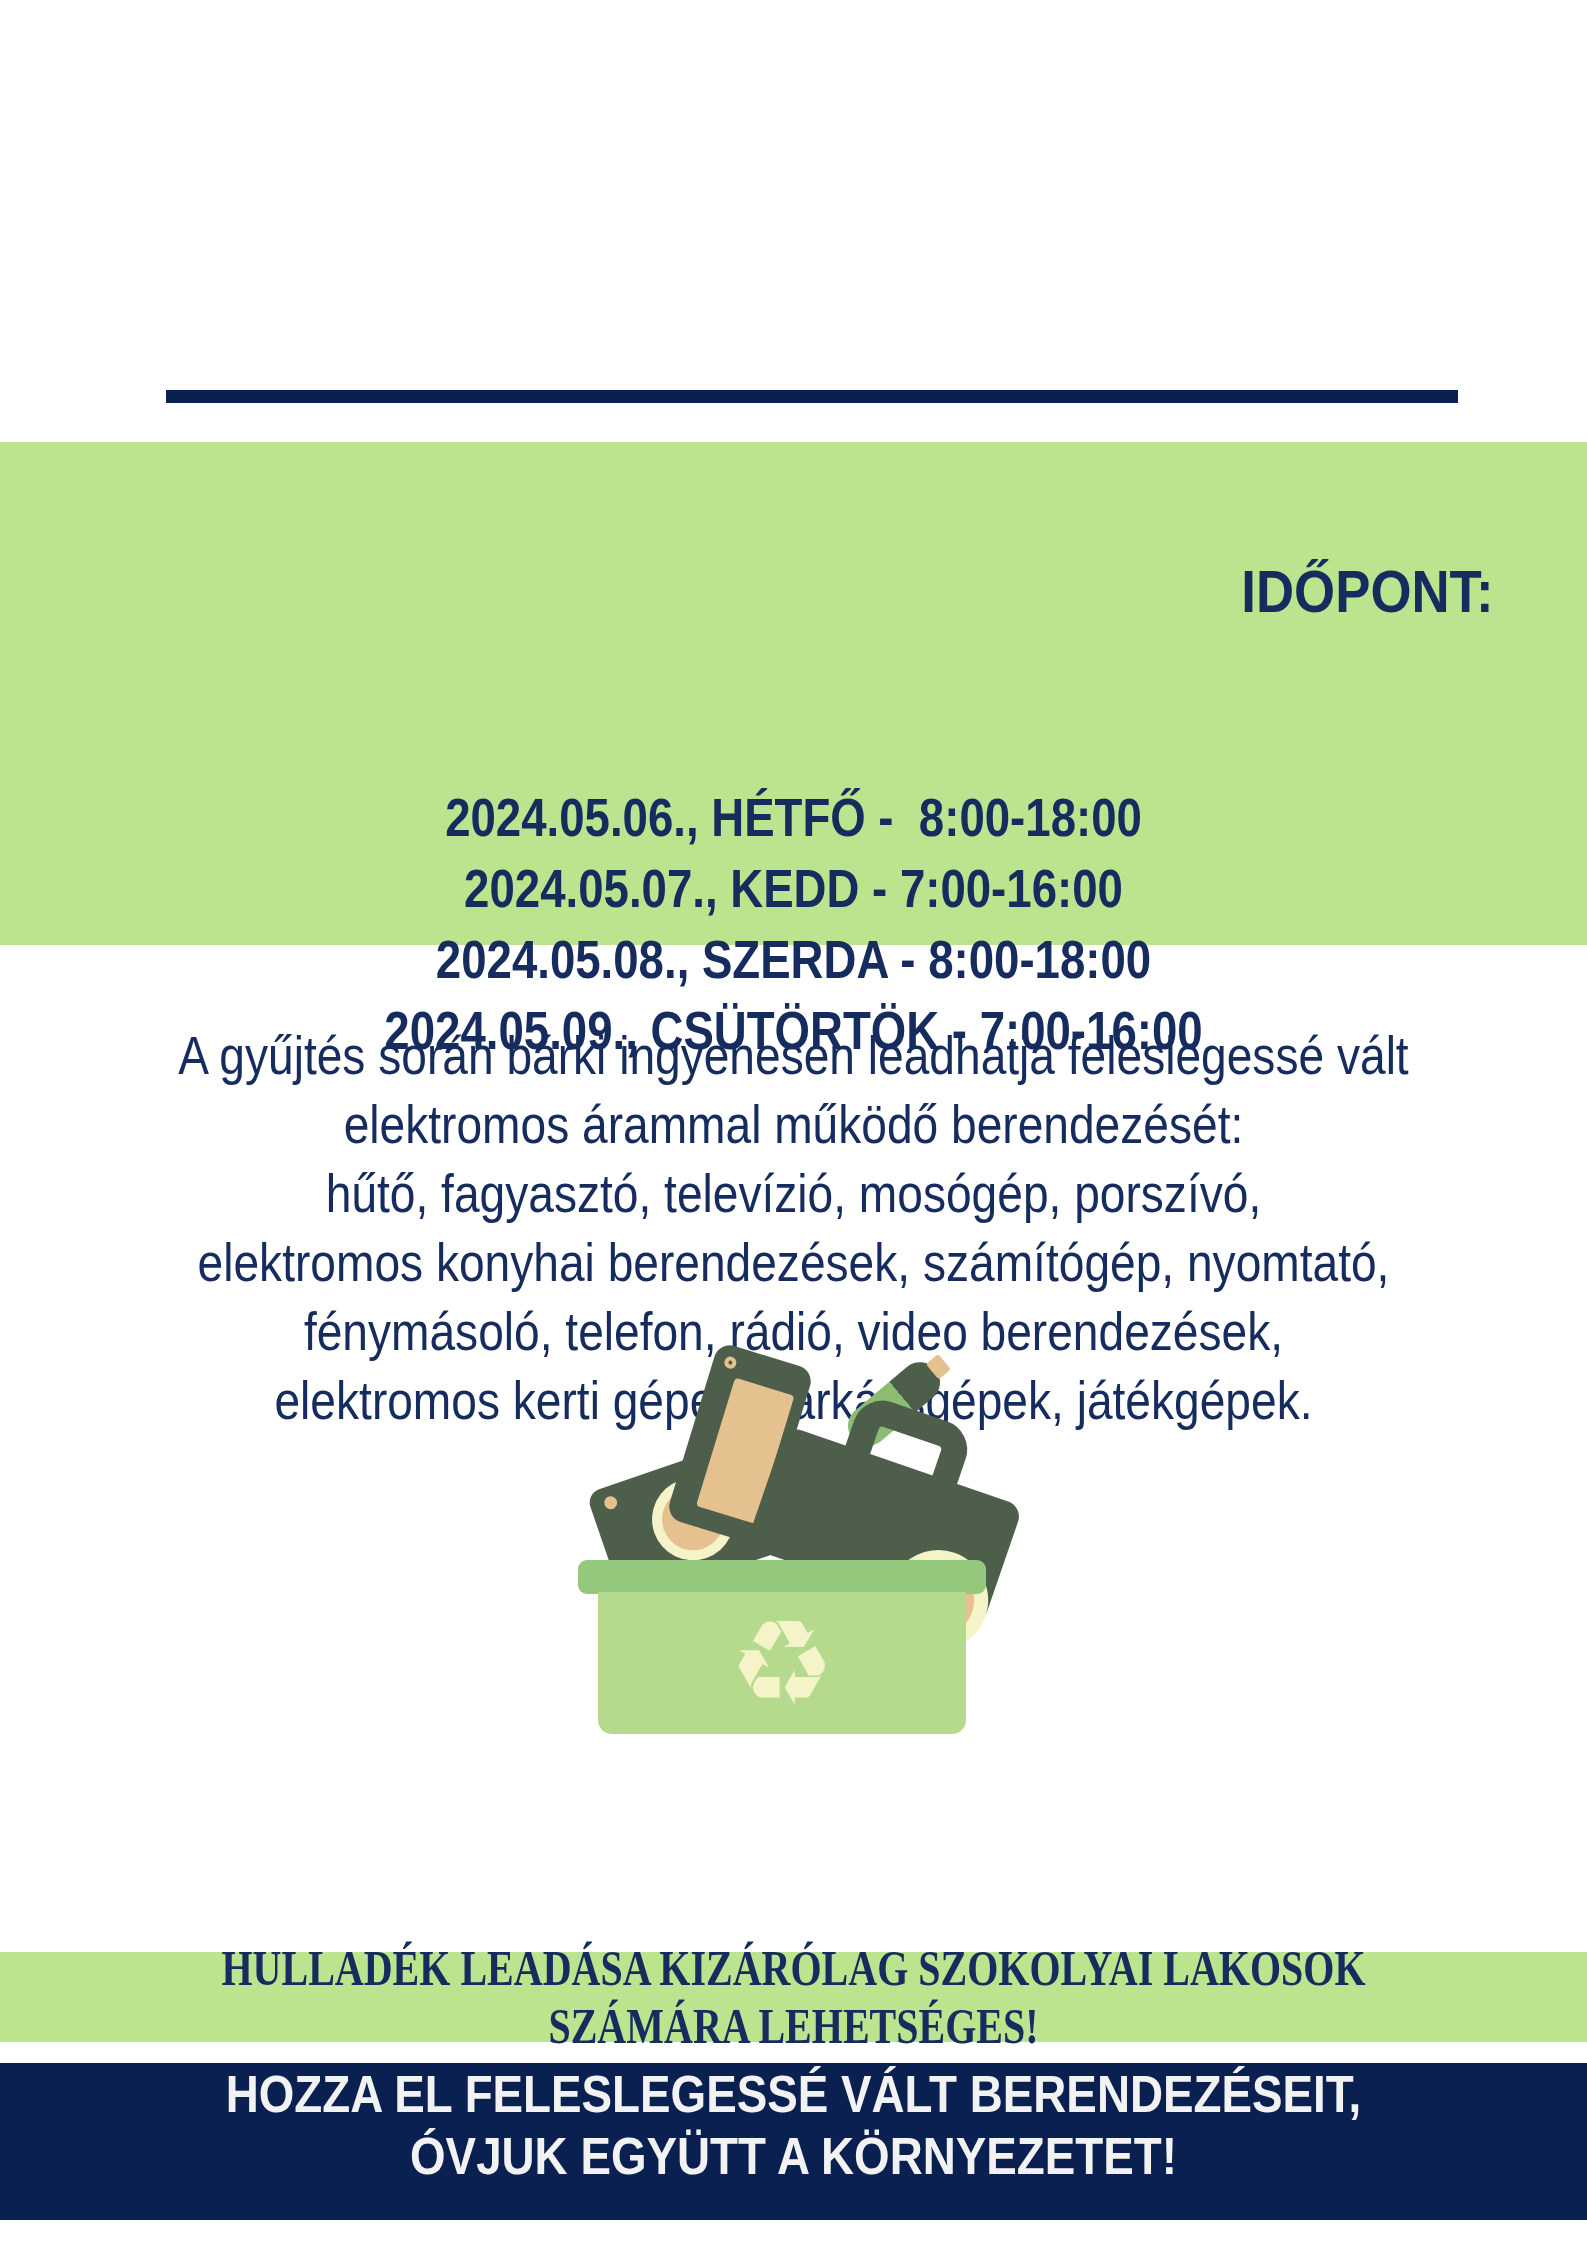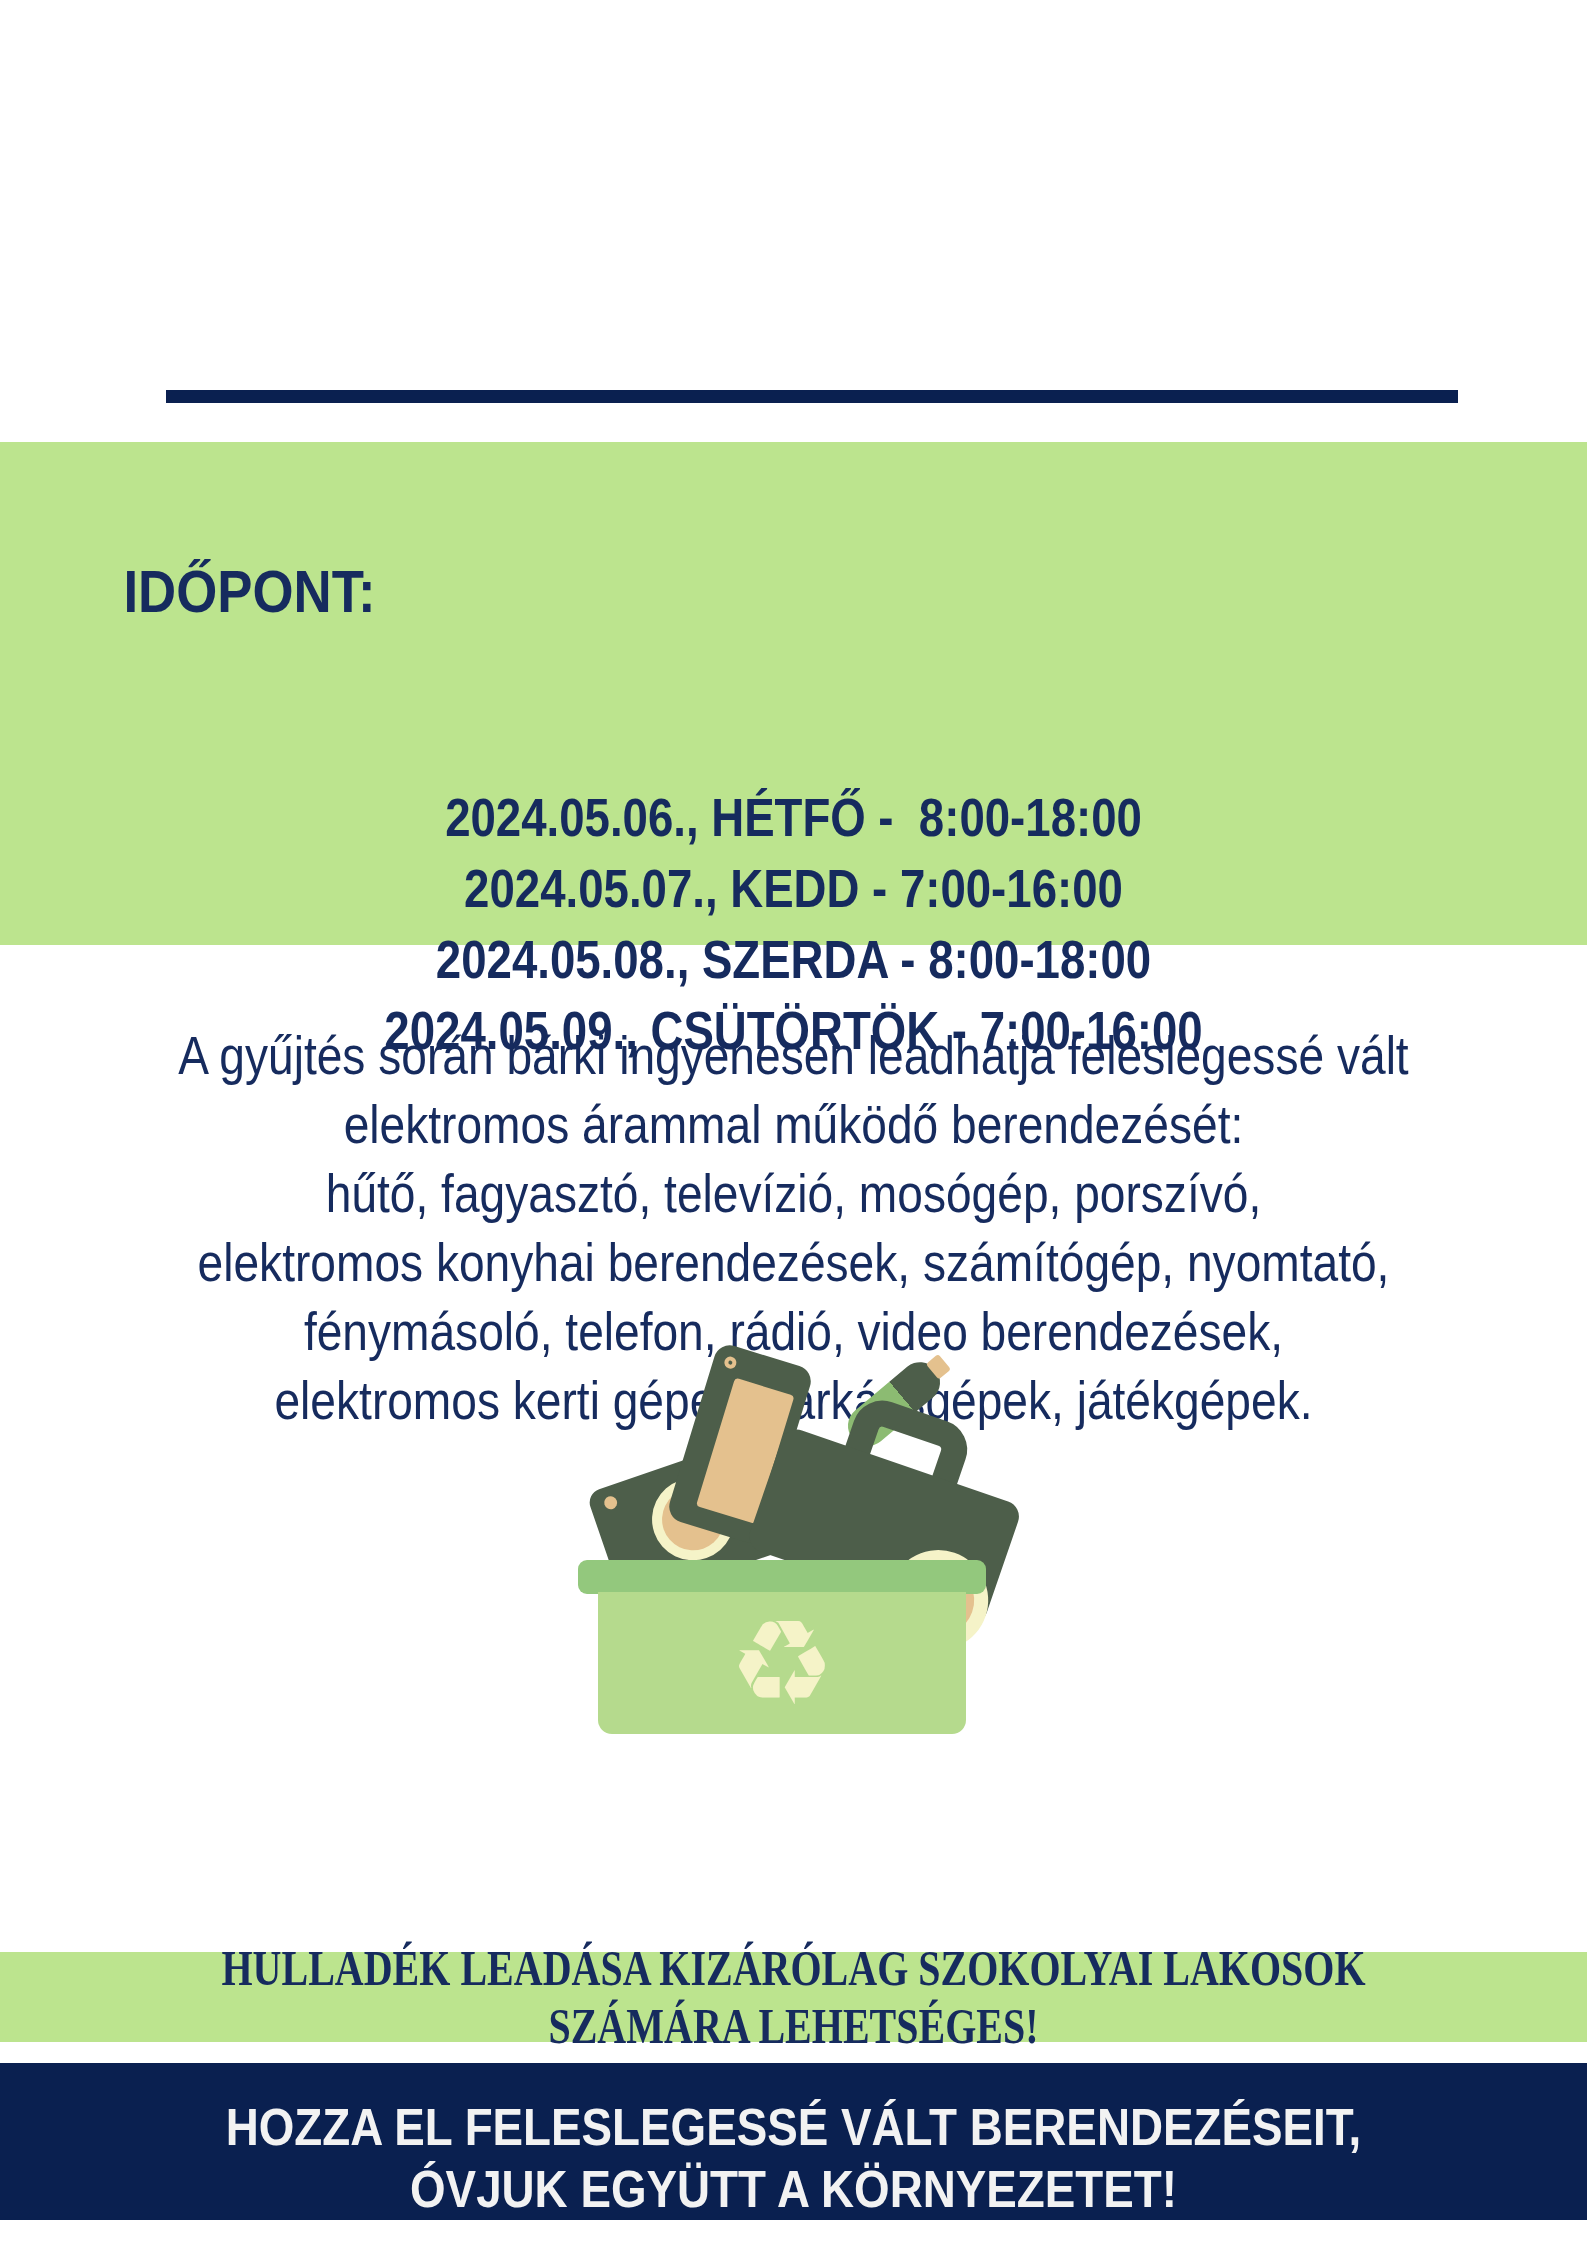--- a/index.html
+++ b/index.html
@@ -35,21 +35,21 @@
   }
   .schedule-band{top:442px;height:503px;}
   .location{
     position:absolute;top:18px;left:0;right:0;
     font-size:58px;font-weight:bold;line-height:62px;text-align:center;
     white-space:pre-wrap;
   }
   .location .sq{--sx:.85;}
   .idopont{
     position:absolute;top:118px;left:0;right:0;
-    font-size:60px;font-weight:bold;text-align:left;line-height:64px;margin-left:30px;
+    font-size:60px;font-weight:bold;text-align:right;line-height:64px;margin-left:30px;
   }
   .entries{
     position:absolute;top:198px;left:0;right:0;
     font-size:53px;font-weight:bold;line-height:71px;text-align:center;
     white-space:pre-wrap;
   }
   .entries .sq{--sx:.86;}
 
   
   .description{
@@ -96,21 +96,21 @@
 
   
   .residents-band{top:1952px;height:90px;display:flex;align-items:center;justify-content:flex-start;font-family:Liberation Serif, serif;}
   .residents-text{font-size:50px;font-weight:bold;text-align:center;width:100%;}
   .residents-text.sq{--sx:.8;}
 
   
   .footer-band{
     position:absolute;top:2063px;left:0;right:0;height:157px;
     background:var(--navy-dark,#0a2050);
-    display:flex;align-items:flex-end;justify-content:center;
+    display:flex;align-items:flex-start;justify-content:center;
   }
   .footer-text{
     color:#f2f2f2;font-size:52px;font-weight:bold;line-height:62px;
     text-align:center;white-space:pre-line;width:100%;
   }
   .footer-text.sq{--sx:.88;}
 </style>
 </head>
 <body>
 

